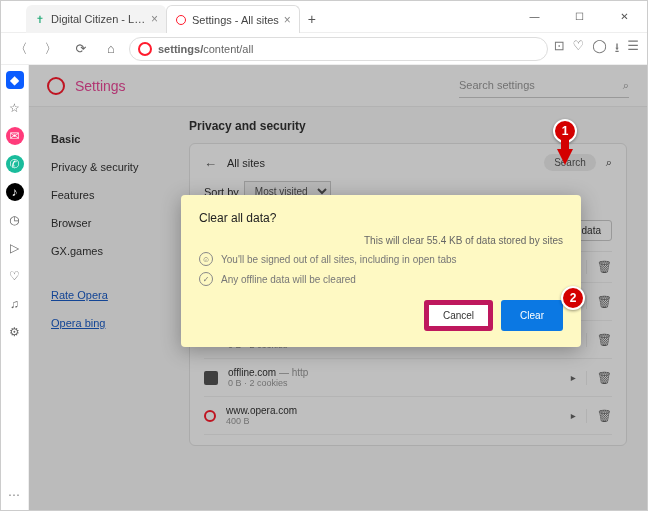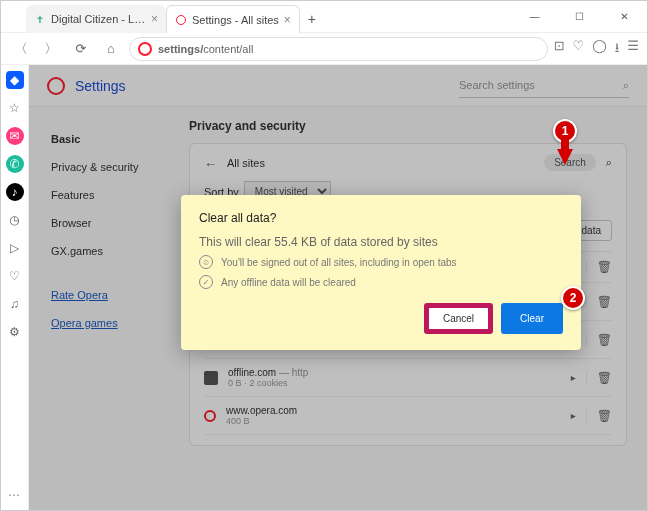--- a/index.html
+++ b/index.html
@@ -24,21 +24,21 @@
 .dock-ico { width: 18px; height: 18px; display: flex; align-items: center; justify-content: center; font-size: 12px; color: #666; border-radius: 4px; }
 .dock-ico.blue { background: #0b5cff; color: #fff; }
 .dock-ico.pink { background: #ff3b7b; color: #fff; border-radius: 50%; }
 .dock-ico.green { background: #1abc9c; color: #fff; border-radius: 50%; }
 .dock-ico.black { background: #000; color: #fff; border-radius: 50%; }
 .dock-dots { margin-top: auto; margin-bottom: 8px; color: #888; font-size: 12px; letter-spacing: 1px; }
 .content { flex: 1; background: #fafafa; position: relative; }
 .overlay { position: absolute; inset: 0; background: rgba(0,0,0,0.25); z-index: 5; }
 .settings-header { height: 42px; display: flex; align-items: center; padding: 0 18px; gap: 10px; background: #fff; border-bottom: 1px solid #eee; }
 .settings-header .big-o { width: 18px; height: 18px; border: 2.5px solid #ff1b2d; border-radius: 50%; }
-.settings-header h1 { font-size: 14px; font-weight: 500; color: #1d4ed8; }
+.settings-header h1 { font-size: 14px; font-weight: 500; color: #ec4899; }
 .search-settings { margin-left: auto; width: 170px; height: 24px; border-bottom: 1px solid #ccc; display: flex; align-items: center; font-size: 11px; color: #999; }
 .below { display: flex; height: calc(100% - 42px); }
 .sidenav { width: 160px; padding: 18px 0 6px 22px; font-size: 11px; }
 .sidenav .item { padding: 8px 0; color: #333; cursor: pointer; }
 .sidenav .item.active { font-weight: 700; }
 .sidenav .link { color: #1a5cc7; text-decoration: underline; }
 .panel { flex: 1; padding: 12px 20px 0 0; font-size: 11px; color: #333; }
 .panel h2 { font-size: 12px; font-weight: 600; margin-bottom: 10px; }
 .card { background: #fff; border: 1px solid #e4e4e4; border-radius: 6px; padding: 10px 14px; }
 .card-top { display: flex; align-items: center; gap: 10px; margin-bottom: 10px; }
@@ -51,21 +51,21 @@
 .siterow .sicon { width: 14px; height: 14px; background: #555; margin-right: 10px; border-radius: 2px; }
 .siterow .sicon.opera { background: none; border: 2px solid #ff1b2d; border-radius: 50%; width: 12px; height: 12px; }
 .siterow .sdetails { flex: 1; }
 .siterow .sname { font-size: 10px; color: #333; }
 .siterow .proto { color: #999; }
 .siterow .smeta { font-size: 9px; color: #999; }
 .siterow .chev { color: #666; font-size: 10px; margin: 0 10px; }
 .siterow .trash { color: #666; font-size: 12px; border-left: 1px solid #eee; padding-left: 10px; }
 .modal { position: absolute; top: 194px; left: 180px; width: 400px; background: #fef9c3; border-radius: 4px; box-shadow: 0 4px 20px rgba(0,0,0,0.3); z-index: 10; padding: 16px 18px; }
 .modal h3 { font-size: 12px; font-weight: 500; color: #222; margin-bottom: 10px; }
-.modal p { font-size: 12px; color: #666; margin-bottom: 0; }
+.modal p { font-size: 10px; color: #666; margin-bottom: 0; text-align: right; }
 .modal .info { display: flex; align-items: center; gap: 8px; font-size: 10px; color: #777; margin: 6px 0; }
 .modal .info .ico { width: 14px; height: 14px; border: 1.5px solid #888; border-radius: 50%; display: flex; align-items: center; justify-content: center; font-size: 8px; }
 .modal .actions { display: flex; justify-content: flex-end; gap: 8px; margin-top: 14px; }
 .modal .btn { padding: 5px 14px; font-size: 10px; border-radius: 3px; border: 5px solid #be185d; background: #fff; color: #333; cursor: pointer; }
 .modal .btn.primary { background: #0b78e3; border-color: #0b78e3; color: #fff; }
 .annot { position: absolute; z-index: 20; }
 .badge { width: 24px; height: 24px; background: #d40000; border: 2px solid #fff; border-radius: 50%; color: #fff; display: flex; align-items: center; justify-content: center; font-size: 12px; font-weight: 700; box-shadow: 0 1px 3px rgba(0,0,0,0.4); }
 .arrow-down { width: 0; height: 0; border-left: 8px solid transparent; border-right: 8px solid transparent; border-top: 16px solid #d40000; position: relative; }
 .arrow-down::before { content: ''; position: absolute; top: -30px; left: -4px; width: 8px; height: 16px; background: #d40000; }
 </style>
@@ -137,21 +137,21 @@
     </div>
 
     <div class="below">
       <div class="sidenav">
         <div class="item active">Basic</div>
         <div class="item">Privacy &amp; security</div>
         <div class="item">Features</div>
         <div class="item">Browser</div>
         <div class="item">GX.games</div>
         <div class="item link" style="margin-top:16px">Rate Opera</div>
-        <div class="item link">Opera games</div>
+        <div class="item link">Opera bing</div>
       </div>
 
       <div class="panel">
         <h2>Privacy and security</h2>
         <div class="card">
           <div class="card-top">
             <span style="font-size:13px;color:#555">←</span>
             <span>All sites</span>
             <span style="margin-left:auto" class="pill">Search</span>
             <span>⌕</span>

